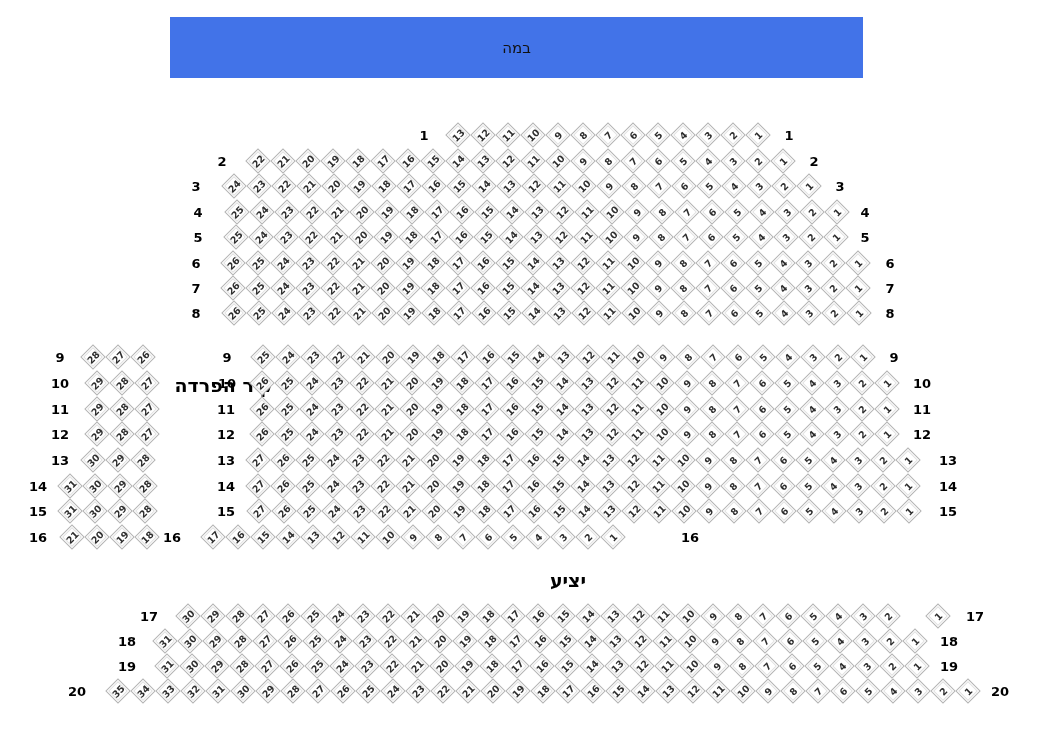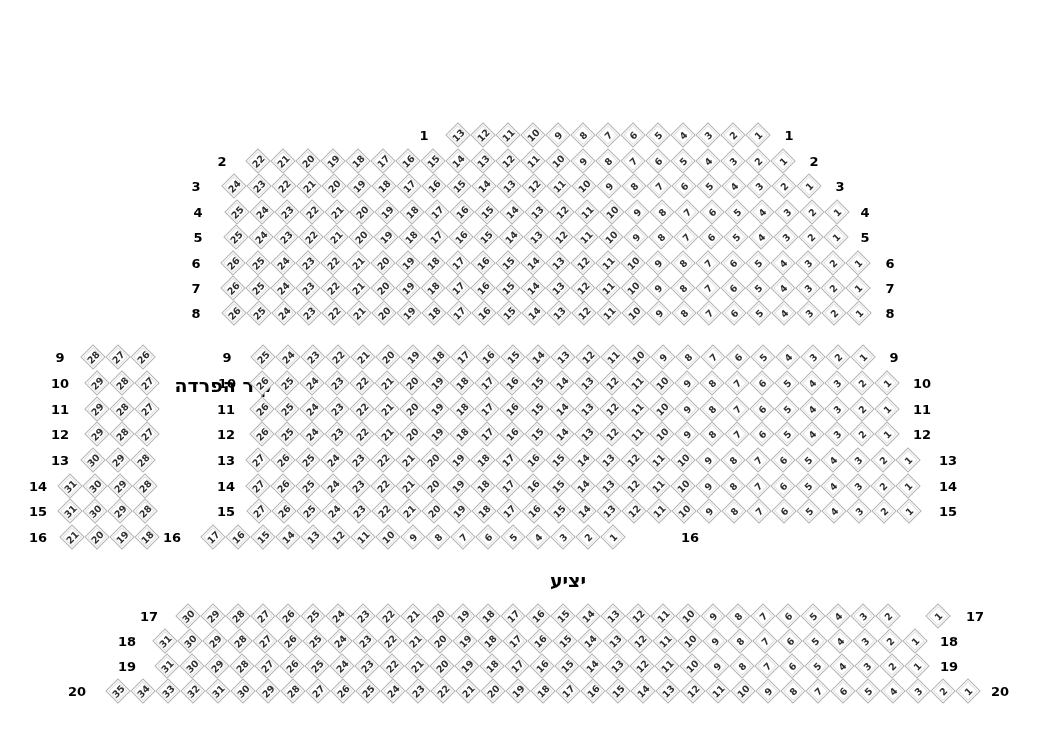--- a/index.html
+++ b/index.html
@@ -32,20 +32,23 @@
     display:flex;align-items:center;justify-content:center;
     transform:rotate(-90deg);
     font-size:9.5px;font-weight:600;color:#2e2e2e;
     font-family:"DejaVu Sans",sans-serif;
   }
 </style>
 </head>
 <body>
 
 <div id="canvas">
+  <div id="stage" style="background: rgb(66, 115, 232);">
+    <span>במה</span>
+  </div>
   <div class="section-label" id="wall-label" style="left: 224px; top: 385px;">קיר הפרדה</div>
   <div class="section-label" id="balcony-label" style="left: 568px; top: 580px;">יציע</div>
   <div id="seats-layer">
       <div class="rlabel" style="left: 424px; top: 135px;">1</div>
       <div class="rlabel" style="left: 789px; top: 135px;">1</div>
       <div class="seat" style="left: 458px; top: 135px; background: rgb(255, 255, 255); border-color: rgb(179, 179, 179);">
         <span style="color: rgb(46, 46, 46);">13</span>
       </div>
       <div class="seat" style="left: 483px; top: 135px; background: rgb(255, 255, 255); border-color: rgb(179, 179, 179);">
         <span style="color: rgb(46, 46, 46);">12</span>

